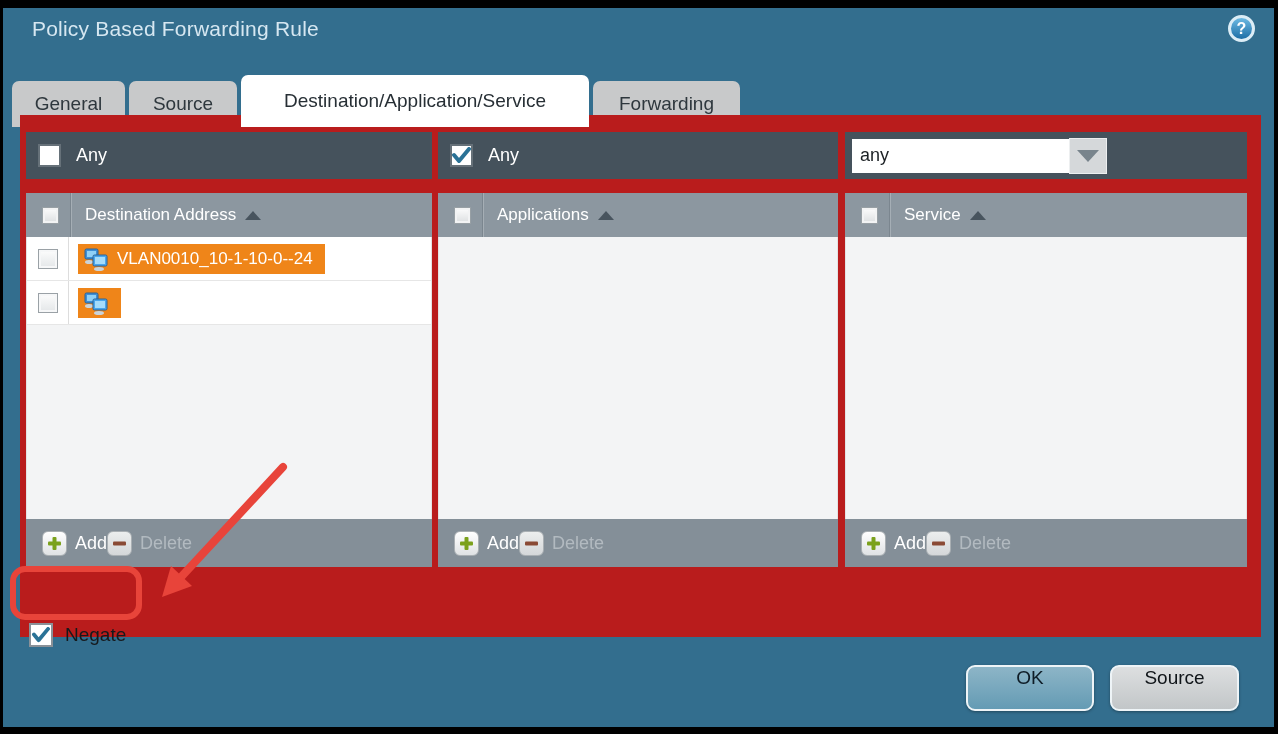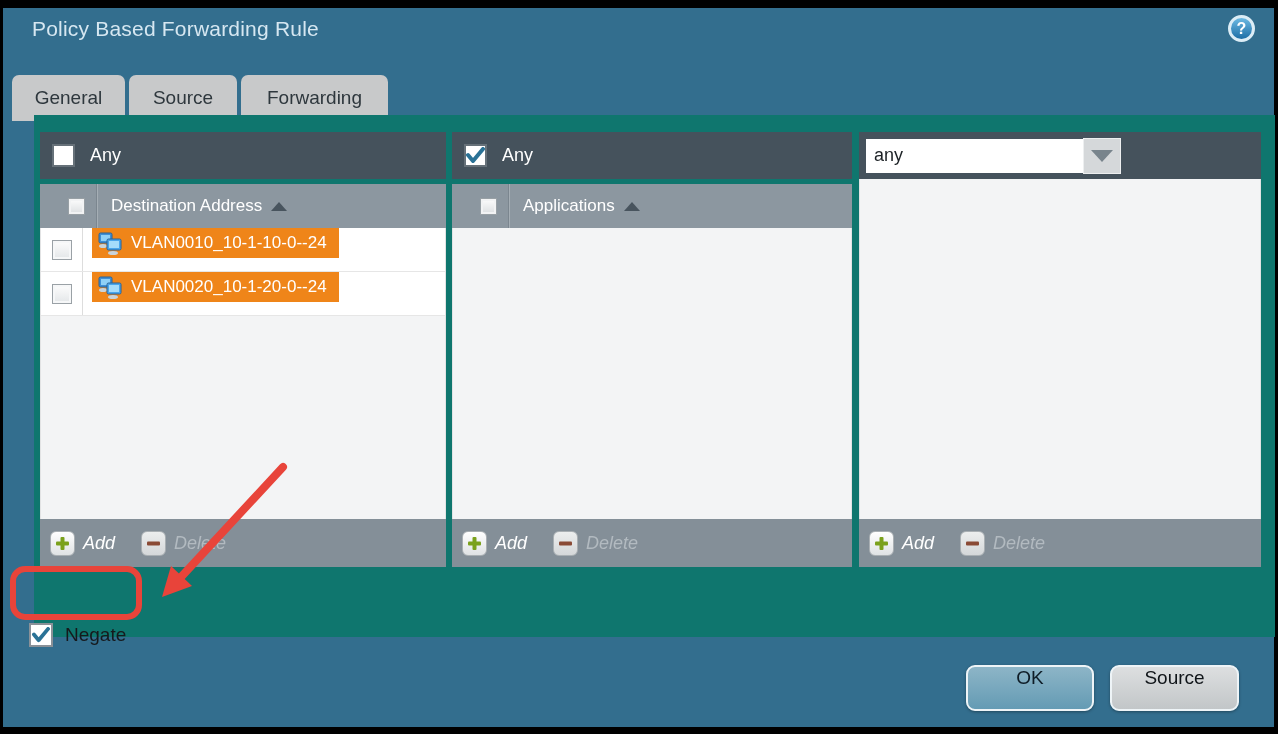--- a/index.html
+++ b/index.html
@@ -21,41 +21,41 @@
   }
 
   .tabs { position:absolute; left:12px; top:67px; display:flex; gap:4px; align-items:flex-end; }
   .tab {
     height:46px; background:#c8c9ca; border-radius:7px 7px 0 0;
     display:flex; align-items:center; justify-content:center;
     font-size:19px; color:#2e373d; cursor:pointer;margin-top:8px;
   }
   .tab.active { background:#fff; height:52px; color:#272f35; position:relative; z-index:3; }
 
-  .content { position:absolute; left:34px; top:115px; width:1241px; height:522px; background:#0f766e; z-index:1; }
+  .content { position:absolute; left:20px; top:115px; width:1241px; height:522px; background:#b91c1c; z-index:1; }
 
   .panel { position:absolute; top:17px; height:435px; display:flex; flex-direction:column; }
   .panel-1 { left:6px;   width:406px; }
   .panel-2 { left:418px; width:400px; }
   .panel-3 { left:825px; width:402px; }
 
   .panel-top { height:47px; background:#45525c; display:flex; align-items:center; padding-left:12px; flex:none; }
   .panel-top .any-label { color:#fff; font-size:18px; margin-left:15px; }
 
-  .colhead { height:44px; background:#8c97a0; margin-top:5px; display:flex; align-items:center; padding-left:28px; flex:none; }
+  .colhead { height:44px; background:#8c97a0; margin-top:14px; display:flex; align-items:center; padding-left:16px; flex:none; }
   .colhead .divider { width:1px; height:100%; background:#a5aeb5; margin-left:12px; box-shadow:-1px 0 0 #7b868f; }
   .colhead .col-label { color:#fff; font-size:17px; margin-left:13px; }
   .sort-up { width:0; height:0; border-left:8px solid transparent; border-right:8px solid transparent; border-bottom:9px solid #48545e; margin-left:9px; }
 
   .panel-body { flex:1; background:#f3f4f5; border-left:1px solid #e2e3e4; border-right:1px solid #e2e3e4; overflow:hidden; }
-  .list-row { height:44px; background:#fff; border-bottom:1px solid #e6e6e6; display:flex; align-items:flex-start; }
+  .list-row { height:44px; background:#fff; border-bottom:1px solid #e6e6e6; display:flex; align-items:center; }
   .row-checkcell { width:42px; align-self:stretch; display:flex; align-items:center; justify-content:center; border-right:1px solid #dddddd; }
   .obj-pill { margin-left:9px; height:30px; background:#ef8519; color:#fff; font-size:17px; display:flex; align-items:center; gap:8px; padding:0 12px 0 5px; }
 
-  .panel-footer { height:48px; background:#848f98; display:flex; align-items:center; padding-left:10px; gap:26px; flex:none;font-style:italic; }
+  .panel-footer { height:48px; background:#848f98; display:flex; align-items:center; padding-left:16px; flex:none; }
   .foot-btn { display:flex; align-items:center; gap:8px; cursor:pointer; }
   .foot-btn .label { color:#fff; font-size:18px; }
   .foot-btn.disabled .label { color:#b2bac0; }
   .sq-icon { width:25px; height:25px; border-radius:6px; border:1px solid #a9afb3; background:linear-gradient(#ffffff,#dfe2e4); display:flex; align-items:center; justify-content:center; }
   .foot-btn.disabled .sq-icon { background:linear-gradient(#eceeee,#d4d7d9); }
 
   
   .cb { background:#fff; display:flex; align-items:center; justify-content:center; }
   .cb-big   { width:23px; height:23px; border:2px solid #667179; }
   .cb-small { width:17px; height:17px; border:1px solid #98a0a5; background:linear-gradient(#fdfdfd,#dcdfe1); box-shadow:inset 0 0 0 2px #f2f3f4; }
@@ -89,20 +89,23 @@
 <div class="help-icon">
     <span>?</span>
   </div>
 
 <div class="tabs">
   <div class="tab" style="width:113px">
       <span>General</span>
     </div>
   <div class="tab" style="width:108px">
       <span>Source</span>
+    </div>
+  <div class="tab active" style="width:348px">
+      <span>Destination/Application/Service</span>
     </div>
   <div class="tab" style="width:147px">
       <span>Forwarding</span>
     </div>
 </div>
 
 <div class="content">
 
   <div class="panel panel-1">
     <div class="panel-top">
@@ -138,21 +141,20 @@
           </div>
         <div class="obj-pill">
           <svg width="26" height="24" viewBox="0 0 26 24">
             <rect x="2" y="2" width="13" height="10" rx="1.5" fill="#3f8fd6" stroke="#2a6296"></rect>
             <rect x="4" y="4" width="9" height="6" fill="#8fd0f7"></rect>
             <ellipse cx="6" cy="15" rx="4" ry="2" fill="#c9d3da"></ellipse>
             <rect x="10" y="8" width="14" height="11" rx="1.5" fill="#4aa6ec" stroke="#2a6296"></rect>
             <rect x="12" y="10" width="10" height="7" fill="#a5dcfb"></rect>
             <ellipse cx="16" cy="22" rx="5" ry="2" fill="#c9d3da"></ellipse>
           </svg>
-          <span>VLAN0020_10-1-20-0--24</span>
         </div>
       </div>
     </div>
     <div class="panel-footer">
       <div class="foot-btn">
         <div class="sq-icon">
           <svg width="15" height="15" viewBox="0 0 15 15">
               <rect x="5.5" y="1" width="4" height="13" rx="1" fill="#7ba11c"></rect>
               <rect x="1" y="5.5" width="13" height="4" rx="1" fill="#7ba11c"></rect>
             </svg>
@@ -209,20 +211,26 @@
 
   <div class="panel panel-3">
     <div class="panel-top" style="padding-left:0">
       <div class="svc-combo">
         <input class="svc-input" type="text" value="any" style="">
         <div class="svc-dd">
           <div class="dd-tri"></div>
         </div>
       </div>
     </div>
+    <div class="colhead">
+      <div class="cb cb-small"></div>
+      <div class="divider"></div>
+      <span class="col-label">Service</span>
+      <div class="sort-up"></div>
+    </div>
     <div class="panel-body"></div>
     <div class="panel-footer">
       <div class="foot-btn">
         <div class="sq-icon">
           <svg width="15" height="15" viewBox="0 0 15 15">
               <rect x="5.5" y="1" width="4" height="13" rx="1" fill="#7ba11c"></rect>
               <rect x="1" y="5.5" width="13" height="4" rx="1" fill="#7ba11c"></rect>
             </svg>
         </div>
         <span class="label">Add</span>

